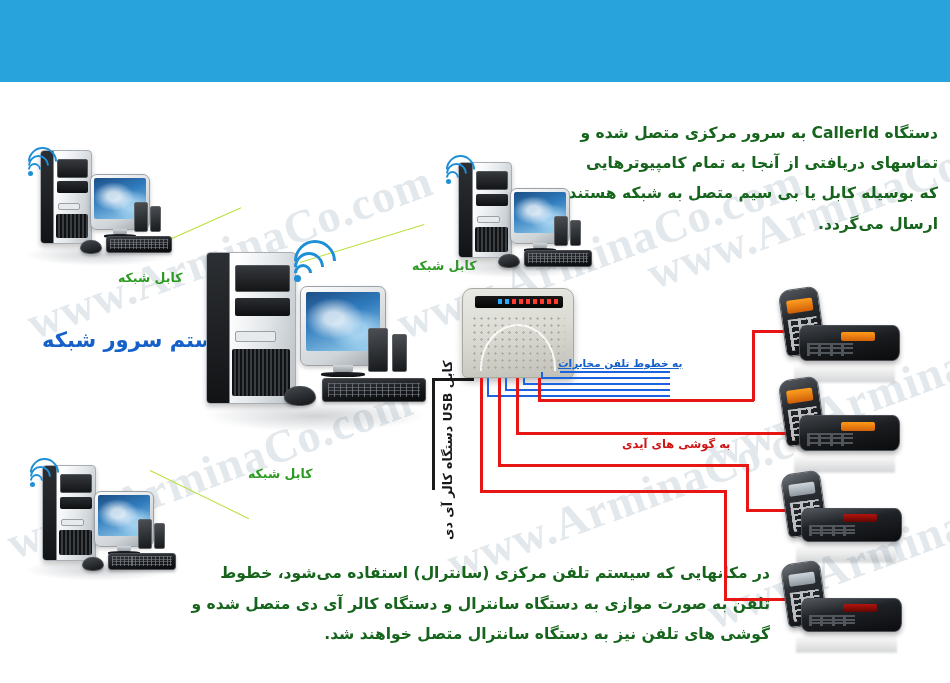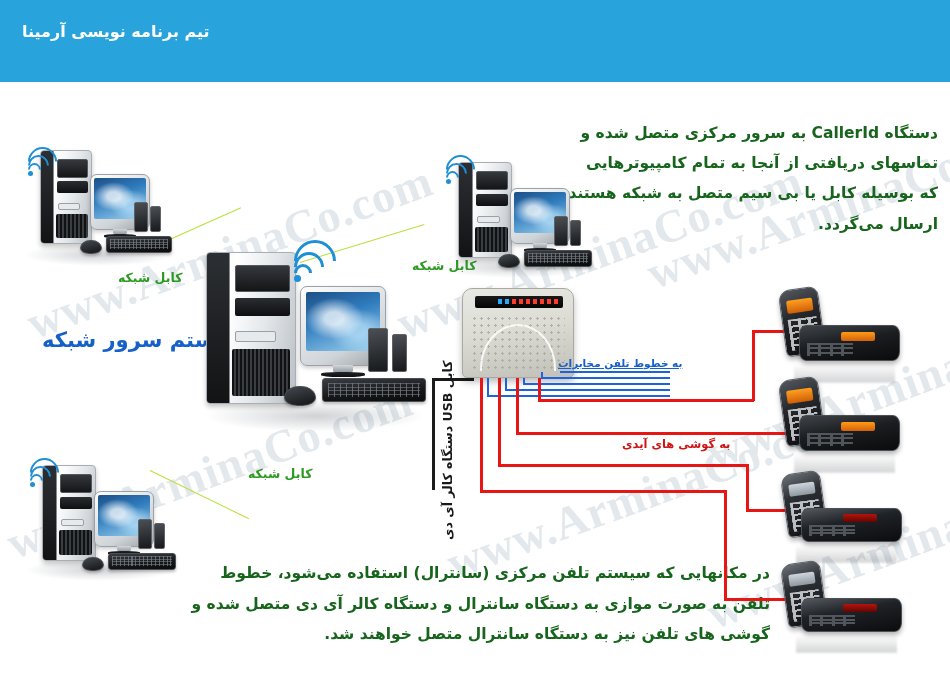--- a/index.html
+++ b/index.html
@@ -241,21 +241,20 @@
     background: linear-gradient(180deg, rgba(60,65,70,.22), rgba(255,255,255,0));
     filter: blur(1px); transform: scaleY(-1);
   }
 </style>
 </head>
 <body>
 
 <div id="stage">
 
   <div class="header">
-    <div class="header-team">تیم برنامه نویسی آرمینا</div>
   </div>
 
   <div class="wm wm1">www.ArminaCo.com</div>
   <div class="wm wm2">www.ArminaCo.com</div>
   <div class="wm wm3">www.ArminaCo.com</div>
   <div class="wm wm4">www.ArminaCo.com</div>
   <div class="wm wm5">www.ArminaCo.com</div>
   <div class="wm wm6">www.ArminaCo.com</div>
   <div class="wm wm7">www.ArminaCo.com</div>
 

